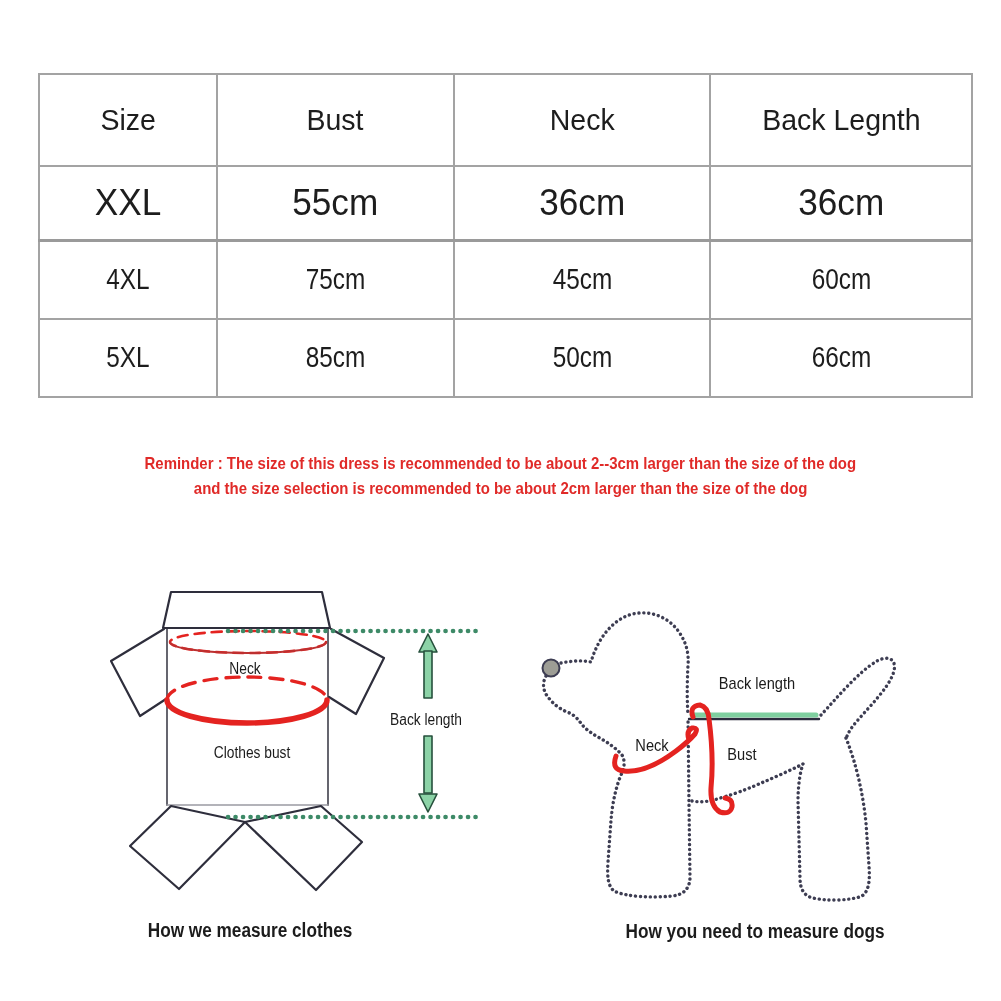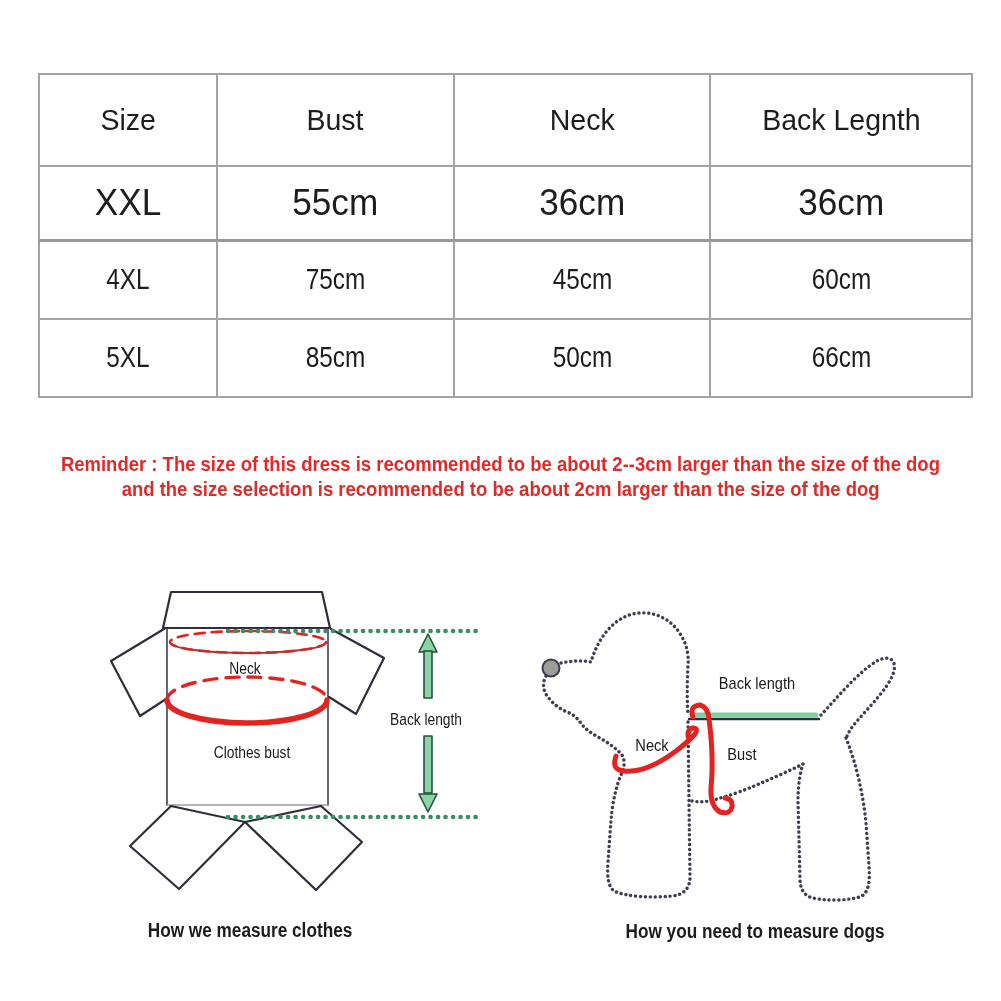--- a/index.html
+++ b/index.html
@@ -20,21 +20,21 @@
   tr.r-3xl { height:61px; font-size:29px; }
   tr.r-4xl { height:64px; font-size:29px; }
   tr.r-5xl { height:64px; font-size:29px;padding-left:40px; }
   tr.r-xxl td { border-top-color:#7d7d7d; }
   tr.r-4xl td { border-top-color:#9a9a9a; border-top-width:3px;margin-top:22px; }
   .cnd  { display:inline-block; transform:scaleX(0.84); transform-origin:50% 50%; white-space:nowrap; }
   .cnd2 { display:inline-block; transform:scaleX(0.95); transform-origin:50% 50%; white-space:nowrap; }
 
   
   .reminder { position:absolute; left:0; top:451px; width:1001px; text-align:center;
-              color:#e02a28; font-size:21px; font-weight:bold; line-height:25px; }
+              color:#e02a28; font-size:17px; font-weight:bold; line-height:25px; }
   .reminder .cnd-r { display:inline-block; transform:scaleX(0.88); transform-origin:50% 50%; white-space:nowrap; }
 
   
   svg.diagrams { position:absolute; left:0; top:0; width:1001px; height:1001px; }
   .diag-label { position:absolute; transform:translateX(-50%); color:#1b1b1b; white-space:nowrap; }
   .lbl-s  { font-size:16px; }
   .lbl-m  { font-size:17px; }
   .caption { position:absolute; transform:translateX(-50%); color:#1c1c1c;
              font-size:20px; font-weight:bold; white-space:nowrap; }
   .caption .cnd, .diag-label .cnd { transform:scaleX(0.86); }

